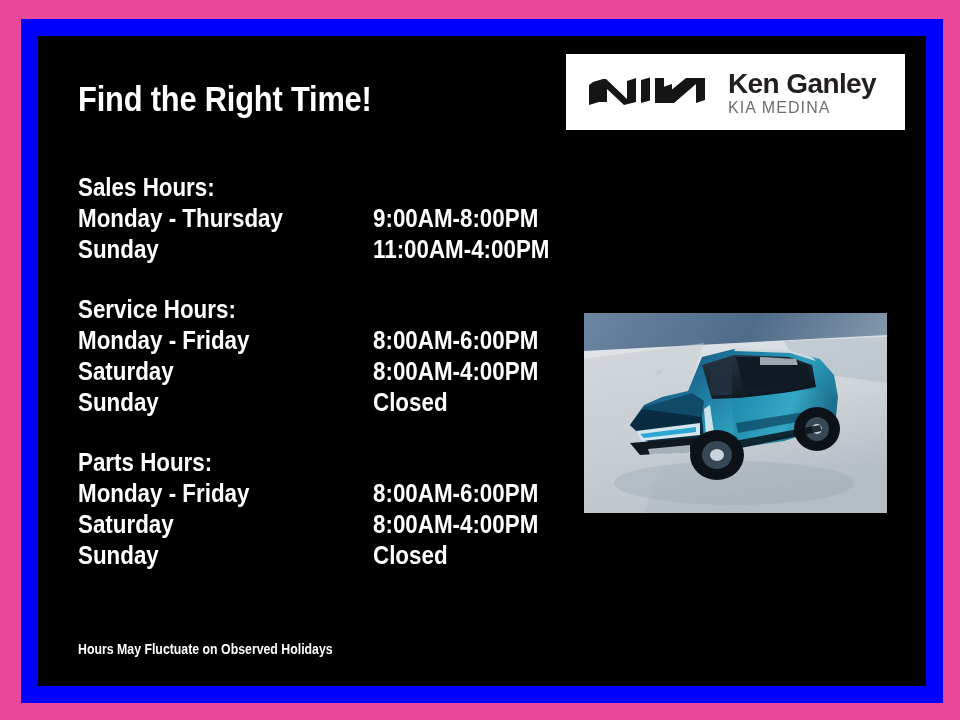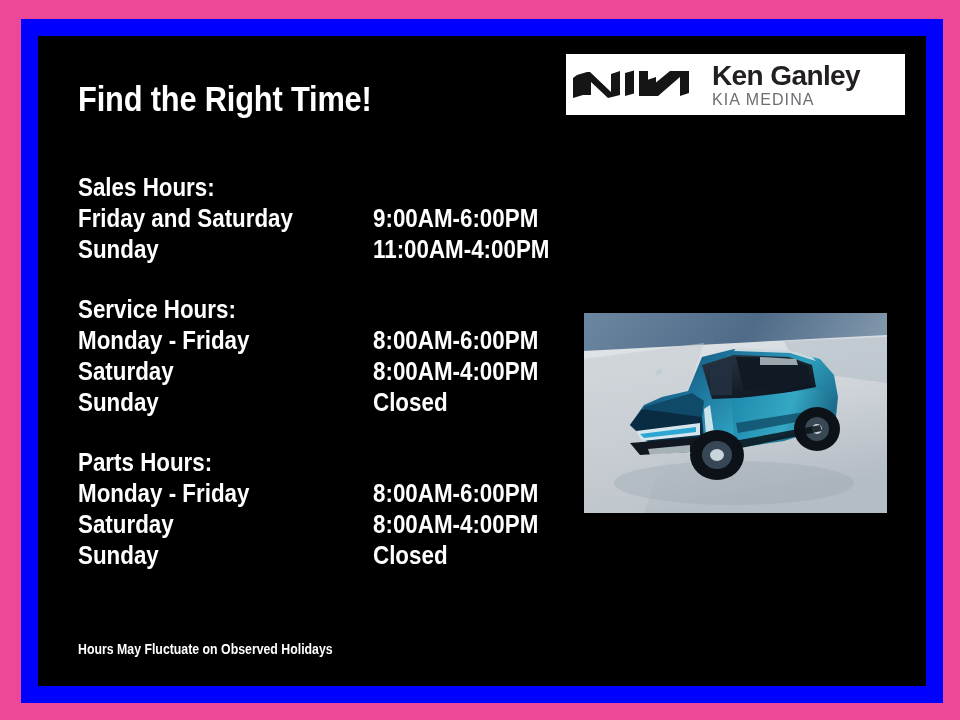--- a/index.html
+++ b/index.html
@@ -106,26 +106,26 @@
     transform: scaleX(0.88);
     transform-origin: left top;
     white-space: nowrap;
   }
   
   .logo-box {
     position: absolute;
     left: 566px;
     top: 54px;
     width: 339px;
-    height: 61px;
+    height: 76px;
     background: #ffffff;
     display: flex;
     align-items: center;
     box-sizing: border-box;
-    padding-left: 6px;
+    padding-left: 22px;
   }
   .kia-mark {
     width: 118px;
     height: 30px;
     flex: 0 0 auto;
     margin-right: 22px;
   }
   .kia-mark svg { display: block; width: 118px; height: 30px; }
   .dealer-text {
     display: flex;
@@ -171,22 +171,22 @@
   <div class="blue-frame"></div>
   <div class="inner-black"></div>
 
   <div class="title">Find the Right Time!</div>
 
   <div class="hours-area">
 
     <div class="hours-group">
       <div class="group-title">Sales Hours:</div>
       <div class="hours-row">
-        <span class="row-day">Friday and Saturday</span>
-        <span class="row-time">9:00AM-6:00PM</span>
+        <span class="row-day">Monday - Thursday</span>
+        <span class="row-time">9:00AM-8:00PM</span>
       </div>
       <div class="hours-row">
         <span class="row-day">Sunday</span>
         <span class="row-time">11:00AM-4:00PM</span>
       </div>
     </div>
 
     <div class="hours-group">
       <div class="group-title">Service Hours:</div>
       <div class="hours-row">

